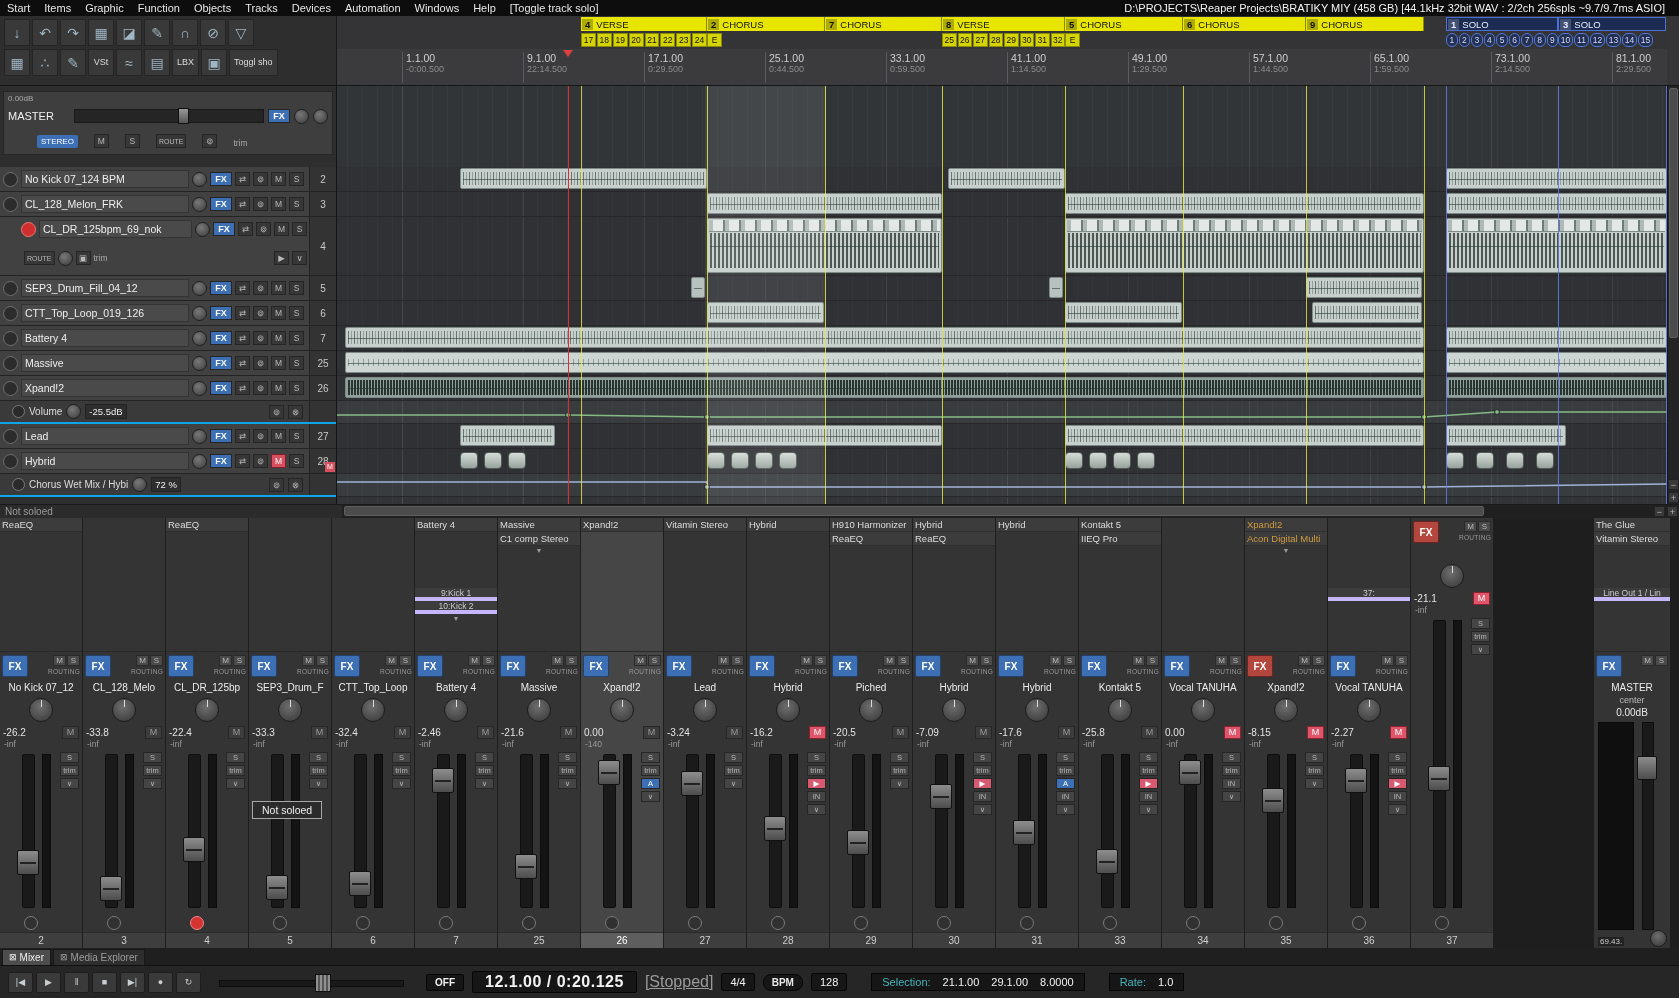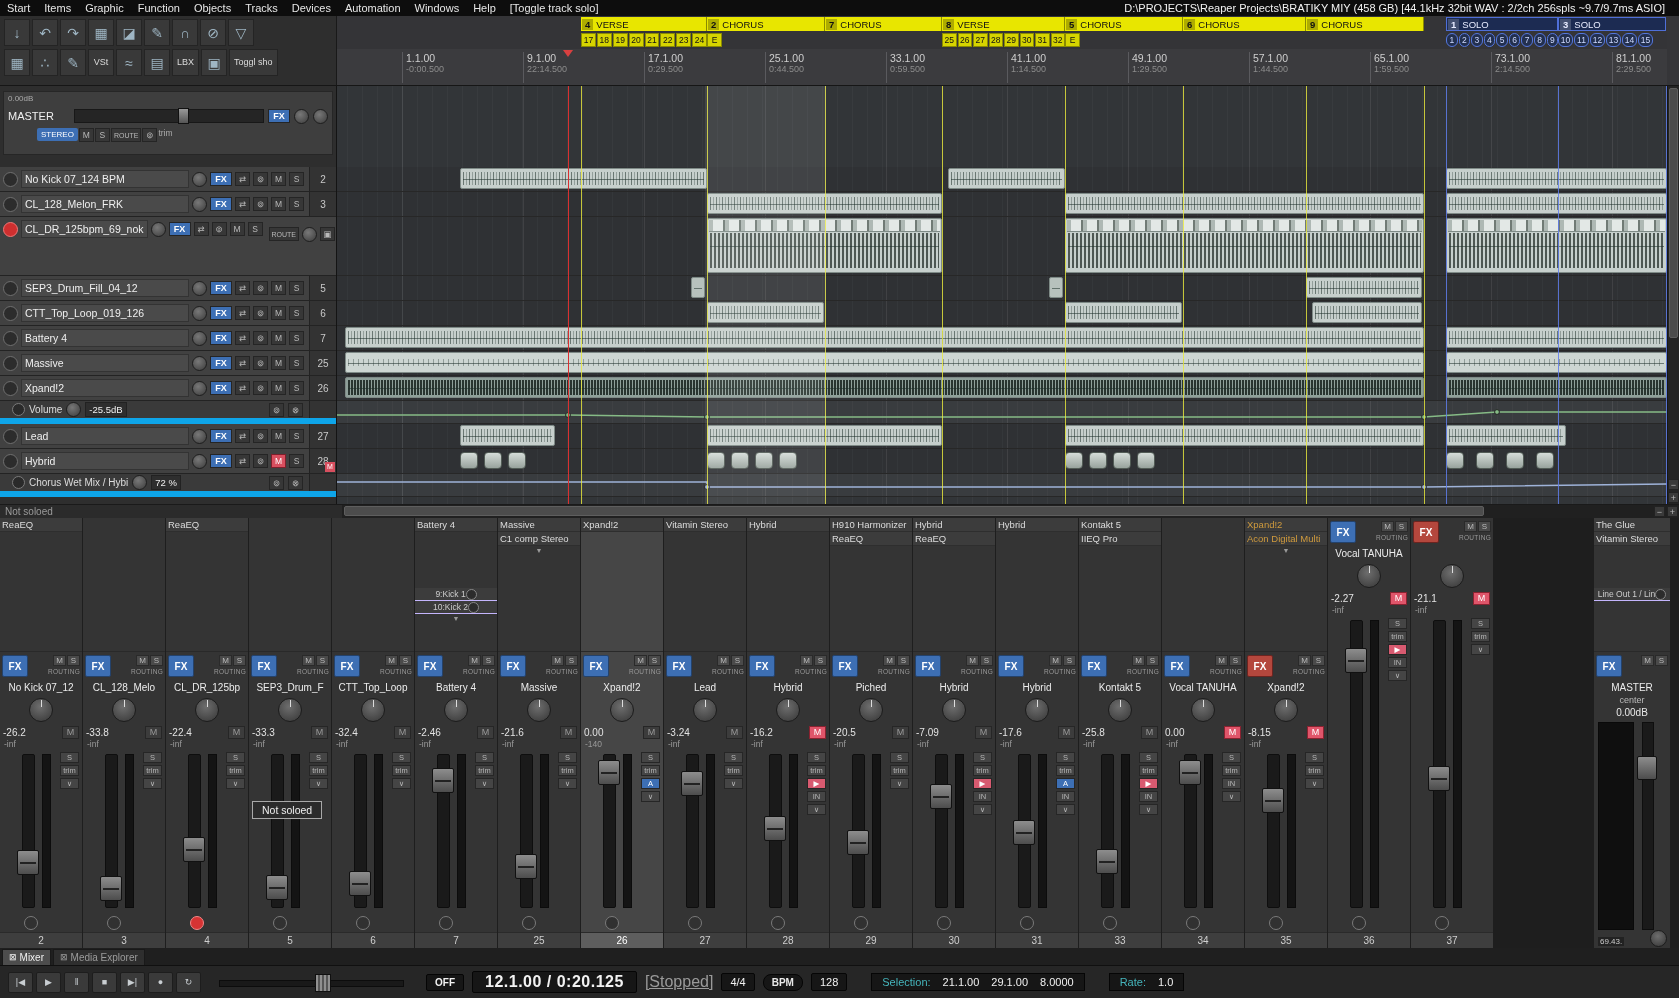--- a/index.html
+++ b/index.html
@@ -36,45 +36,45 @@
   #cursor-tri{position:absolute;top:1px;width:0;height:0;border:5px solid transparent;border-top:7px solid #d84040;}
   
   #main{display:flex;height:418px;}
   #tcp{width:337px;background:#2e2e2e;border-right:1px solid #141414;box-sizing:border-box;position:relative;}
   #tcp-master{margin:5px 3px 12px 3px;height:64px;background:#3e3e3e;border:1px solid #262626;box-sizing:border-box;padding:2px 4px;}
   .mtiny{font-size:8px;color:#aaa;height:10px;}
   .mrow1{display:flex;align-items:center;gap:4px;height:24px;}
   .mname{font-size:11px;color:#f0f0f0;width:62px;}
   .mfader{flex:1;height:12px;background:#252525;border:1px solid #181818;position:relative;}
   .mfh{position:absolute;left:55%;top:-2px;width:9px;height:14px;background:linear-gradient(#999,#555);border:1px solid #111;}
-  .mrow2{display:flex;align-items:flex-start;gap:1px;height:20px;padding-left:29px;}
+  .mrow2{display:flex;align-items:flex-end;gap:16px;height:20px;padding-left:29px;}
   .stereo-badge{background:#3d6fb4;color:#fff;font-size:8px;padding:2px 4px;border-radius:2px;}
   .mtrim{font-size:8.5px;color:#aaa;}
   .trow{display:flex;align-items:center;height:25px;border-bottom:1px solid #232323;background:#414141;
         padding-left:3px;gap:3px;box-sizing:border-box;}
   .trow.inner{height:24px;border-bottom:none;}
   .trowwrap{display:flex;height:59px;border-bottom:1px solid #232323;background:#414141;box-sizing:border-box;}
-  .twleft{flex:1;display:flex;flex-direction:row;}
+  .twleft{flex:1;display:flex;flex-direction:column;padding-left:18px;}
   .trow2{height:34px;display:flex;align-items:center;gap:3px;padding-left:6px;}
   .rec{width:13px;height:13px;border-radius:50%;background:#2c2c2c;border:1px solid #6f6f6f;flex:none;}
   .rec.on{background:#cf2f2f;border-color:#ee7777;}
   .tname{flex:1;font-size:10.5px;color:#efefef;background:#4a4a4a;height:16px;line-height:16px;padding:0 3px;
          border:1px solid #333;overflow:hidden;white-space:nowrap;min-width:60px;}
   .knob{width:13px;height:13px;border-radius:50%;background:radial-gradient(circle at 40% 35%,#787878,#3b3b3b);
         border:1px solid #1e1e1e;flex:none;}
   .chip{height:14px;min-width:15px;background:#373737;border:1px solid #252525;color:#b9b9b9;font-size:8.5px;
         display:flex;align-items:center;justify-content:center;padding:0 2px;box-sizing:border-box;flex:none;}
   .chip.fx{background:#3d6fb4;color:#fff;font-weight:bold;font-size:9px;min-width:22px;}
   .chip.m.on{background:#d84f5f;color:#fff;border-color:#7e1f2b;}
   .chip.route{font-size:7px;}
   .tnum{width:26px;align-self:stretch;background:#333;border-left:1px solid #222;color:#c9c9c9;font-size:10px;
         display:flex;align-items:center;justify-content:center;margin-left:2px;position:relative;flex:none;}
   .mflag{position:absolute;right:1px;bottom:1px;width:10px;height:10px;background:#d84f5f;color:#fff;
          font-size:7px;line-height:10px;text-align:center;}
-  .erow{display:flex;align-items:center;height:23px;background:#3a3a3a;border-bottom:6px solid #0ea5e9;
+  .erow{display:flex;align-items:center;height:23px;background:#3a3a3a;border-bottom:2px solid #0ea5e9;
         padding-left:12px;gap:4px;box-sizing:border-box;}
   .eknob{width:11px;height:11px;border-radius:50%;background:#2a2a2a;border:1px solid #7a7a7a;flex:none;}
   .ename{font-size:10px;color:#ddd;white-space:nowrap;}
   .eval{font-size:9.5px;color:#eee;background:#2e2e2e;border:1px solid #222;padding:0 3px;height:13px;line-height:13px;}
   .spacer{flex:1;}
   .lbl{font-size:8.5px;color:#aaa;}
   
   #arrange{width:1330px;position:relative;overflow:hidden;background-color:#323538;
     background-image:
       repeating-linear-gradient(90deg, rgba(255,255,255,0.085) 0px, rgba(255,255,255,0.085) 1px, transparent 1px, transparent 121px),
@@ -120,22 +120,22 @@
   
   #mixer{height:430px;background:#1e1e1e;position:relative;display:flex;overflow:hidden;}
   .strip{width:82px;margin-right:1px;background:#343434;display:flex;flex-direction:column;flex:none;box-sizing:border-box;}
   .strip.sel{background:#464646;}
   .fxzone{height:133px;position:relative;border-bottom:1px solid #292929;}
   .fxitem{height:14px;font-size:9.5px;color:#ddd;padding:1px 2px;background:#3c3c3c;border-bottom:1px solid #2e2e2e;
           white-space:nowrap;overflow:hidden;box-sizing:border-box;line-height:12px;}
   .fxitem.off{color:#cf9a3d;}
   .fxarrow{font-size:7px;color:#9a9a9a;text-align:center;height:9px;line-height:9px;}
   .sends{position:absolute;top:70px;left:0;right:0;}
-  .send{display:flex;align-items:center;justify-content:center;font-size:8.5px;color:#ccc;background:#3c3c3c;
-        height:13px;border-bottom:1px solid #c4b5fd;padding:0 2px;box-sizing:border-box;white-space:nowrap;overflow:hidden;}
+  .send{display:flex;align-items:center;justify-content:space-between;font-size:8.5px;color:#ccc;background:#3c3c3c;
+        height:13px;border-bottom:4px solid #c4b5fd;padding:0 2px;box-sizing:border-box;white-space:nowrap;overflow:hidden;flex-direction:column;}
   .sk{width:9px;height:9px;border-radius:50%;border:1px solid #888;background:#2c2c2c;flex:none;}
   .btnrow{height:30px;display:flex;padding:3px 2px 1px 2px;gap:2px;box-sizing:border-box;}
   .fxbig{width:26px;height:22px;background:#3d6fb4;color:#fff;font-weight:bold;font-size:10px;display:flex;
          align-items:center;justify-content:center;border-radius:2px;border:1px solid #24426b;box-sizing:border-box;}
   .fxbig.red{background:#b4473d;border-color:#6b2420;}
   .msr{margin-left:auto;display:flex;flex-direction:column;align-items:flex-end;}
   .minis{display:flex;gap:1px;}
   .mini{width:13px;height:11px;font-size:8px;background:#4a4a4a;border:1px solid #2a2a2a;color:#bbb;
         text-align:center;line-height:10px;box-sizing:border-box;}
   .routing{font-size:6.5px;color:#999;margin-top:2px;letter-spacing:.3px;}
@@ -1293,20 +1293,28 @@
             <span class="side">trim</span>
             <span class="side">∨</span>
           </div>
         </div>
         <div class="recrow">
           <div class="srec"></div>
         </div>
         <div class="snum">35</div>
       </div>
       <div class="strip">
+        <div class="fxzone">
+          <div class="sends">
+            <div class="send">
+              <span>37:</span>
+              <span class="sk"></span>
+            </div>
+          </div>
+        </div>
         <div class="btnrow">
           <span class="fxbig">FX</span>
           <div class="msr">
             <div class="minis">
               <span class="mini">M</span>
               <span class="mini">S</span>
             </div>
             <div class="routing">ROUTING</div>
           </div>
         </div>

